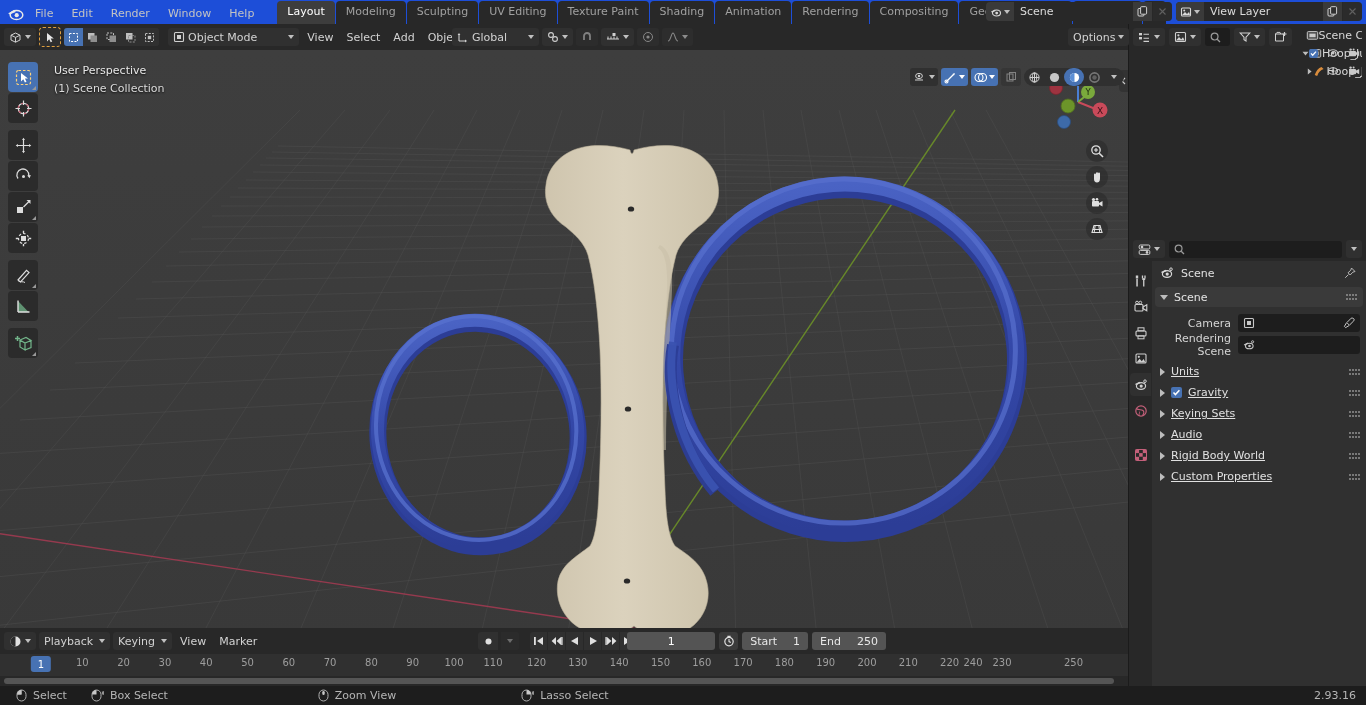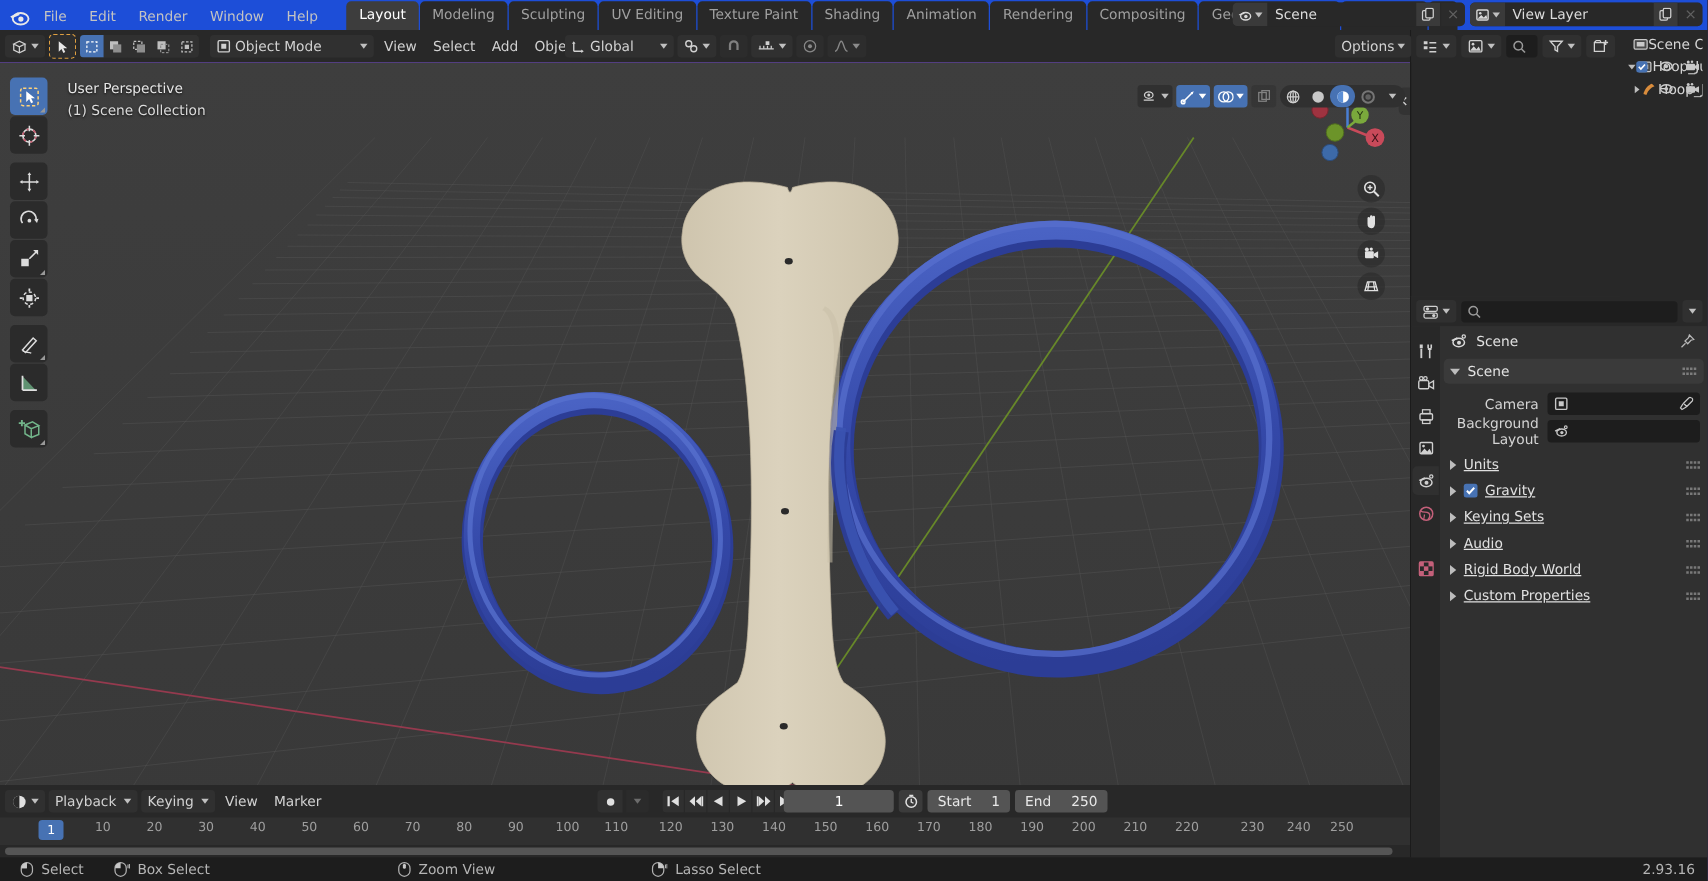--- a/index.html
+++ b/index.html
@@ -741,21 +741,21 @@
             <div class="tick" style="left: 619.2px;">140</div>
             <div class="tick" style="left: 660.5px;">150</div>
             <div class="tick" style="left: 701.8px;">160</div>
             <div class="tick" style="left: 743.1px;">170</div>
             <div class="tick" style="left: 784.4px;">180</div>
             <div class="tick" style="left: 825.7px;">190</div>
             <div class="tick" style="left: 867px;">200</div>
             <div class="tick" style="left: 908.3px;">210</div>
             <div class="tick" style="left: 949.6px;">220</div>
             <div class="tick" style="left: 1002px;">230</div>
-            <div class="tick" style="left: 1039px; text-align: right;">240</div>
+            <div class="tick" style="left: 973px; text-align: right;">240</div>
             <div class="tick" style="left: 1073.5px;">250</div>
             <div class="playhead" style="left: 41px;">1</div>
           </div>
         <div class="tl-scroll">
           <div class="tl-scrollbar" style="width:1110px;"></div>
         </div>
       </div>
     </div>
 
     <div class="right-col">
@@ -1006,21 +1006,21 @@
                   <span></span>
                   <span style="position:absolute;right:5px;">
                     <svg width="12" height="12" viewBox="0 0 12 12">
                         <path d="M9.8 1.2 A1.6 1.6 0 0 1 10.8 3.8 L6.4 8.2 L3.8 5.6 L8.2 1.2 A1.6 1.6 0 0 1 9.8 1.2 Z" fill="none" stroke="#c8c8c8" stroke-width="1"></path>
                         <path d="M3.4 6 L1.4 9.4 L2.6 10.6 L6 8.6" fill="none" stroke="#c8c8c8" stroke-width="1"></path>
                       </svg>
                   </span>
                 </div>
               </div>
               <div class="field-row">
-                <div class="field-label">Background Layout</div>
+                <div class="field-label">Rendering Scene</div>
                 <div class="field-box">
                   <svg width="12" height="12" viewBox="0 0 12 12">
                       <ellipse cx="6.3" cy="7" rx="3.8" ry="2.8" fill="none" stroke="#c8c8c8" stroke-width="1.1"></ellipse>
                       <circle cx="6.5" cy="7" r="1.3" fill="#c8c8c8"></circle>
                       <path d="M0.8 5.4 L4.8 3.4 L5.5 4.7 L1.5 6.4 Z" fill="#c8c8c8"></path>
                       <circle cx="9.6" cy="2.8" r="1.1" fill="none" stroke="#c8c8c8" stroke-width="0.9"></circle>
                     </svg>
                   <span></span>
                 </div>
               </div>

